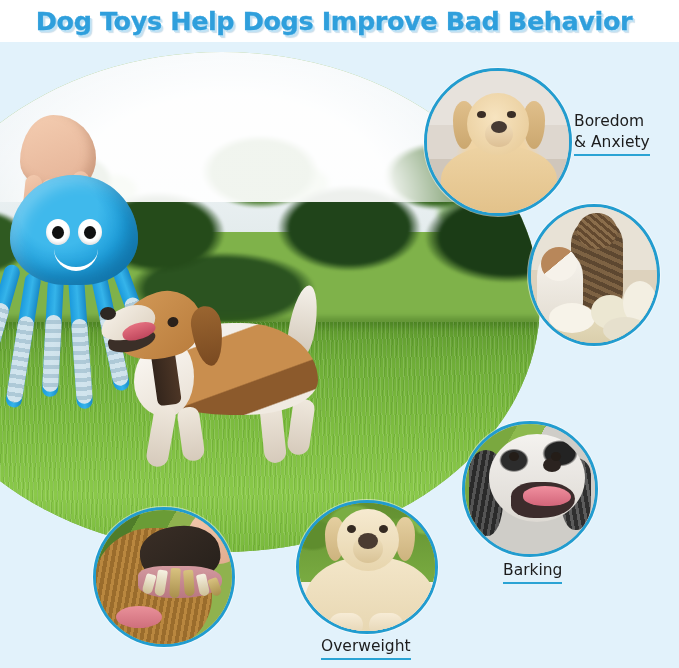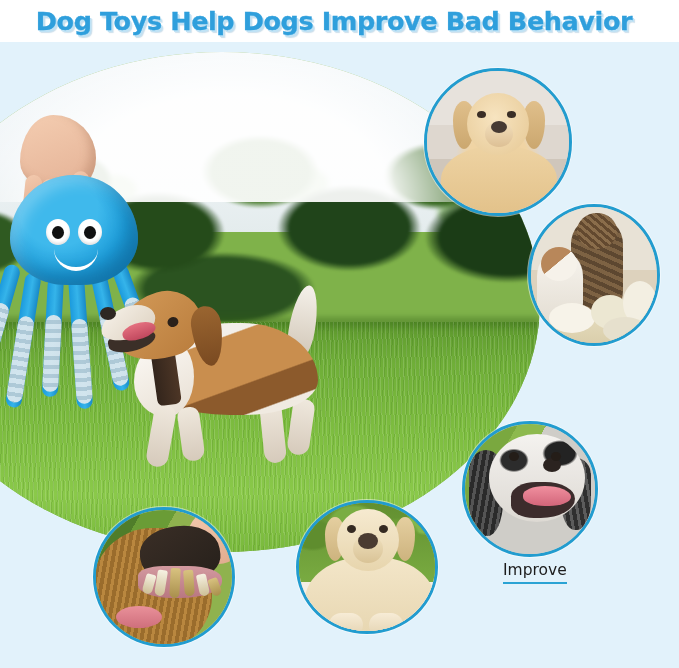--- a/index.html
+++ b/index.html
@@ -523,20 +523,24 @@
       <div class="gr-body"></div>
       <div class="gr-ear l"></div>
       <div class="gr-ear r"></div>
       <div class="gr-head"></div>
       <div class="gr-snout"></div>
       <div class="gr-nose"></div>
       <div class="gr-eye l"></div>
       <div class="gr-eye r"></div>
     </div>
   </div>
+  <div class="label" id="lbl-boredom">
+    <span class="ln">Boredom</span>
+    <span class="ln ul">&amp; Anxiety</span>
+  </div>
 
   <div class="bubble" id="b-destroy">
     <div class="scene">
       <div class="cushion"></div>
       <div class="poodle"></div>
       <div class="poodle-head"></div>
       <div class="jack"></div>
       <div class="jack-head"></div>
       <div class="stuffing s1"></div>
       <div class="stuffing s2"></div>
@@ -551,37 +555,40 @@
       <div class="bk-ear2"></div>
       <div class="bk-head"></div>
       <div class="bk-mouth"></div>
       <div class="bk-tongue"></div>
       <div class="bk-nose"></div>
       <div class="bk-eye l"></div>
       <div class="bk-eye r"></div>
     </div>
   </div>
   <div class="label" id="lbl-barking">
-    <span class="ln ul">Improve</span>
+    <span class="ln ul">Barking</span>
   </div>
 
   <div class="bubble" id="b-overweight">
     <div class="scene">
       <div class="ow-hedge"></div>
       <div class="ow-body"></div>
       <div class="ow-paw l"></div>
       <div class="ow-paw r"></div>
       <div class="ow-ear l"></div>
       <div class="ow-ear r"></div>
       <div class="ow-head"></div>
       <div class="ow-snout"></div>
       <div class="ow-nose"></div>
       <div class="ow-eye l"></div>
       <div class="ow-eye r"></div>
     </div>
+  </div>
+  <div class="label" id="lbl-overweight">
+    <span class="ln ul">Overweight</span>
   </div>
 
   <div class="bubble" id="b-odor">
     <div class="scene">
       <div class="od-fur"></div>
       <div class="od-hand"></div>
       <div class="od-muzzle"></div>
       <div class="od-gum"></div>
       <div class="od-teeth">
         <div class="tooth t1"></div>

